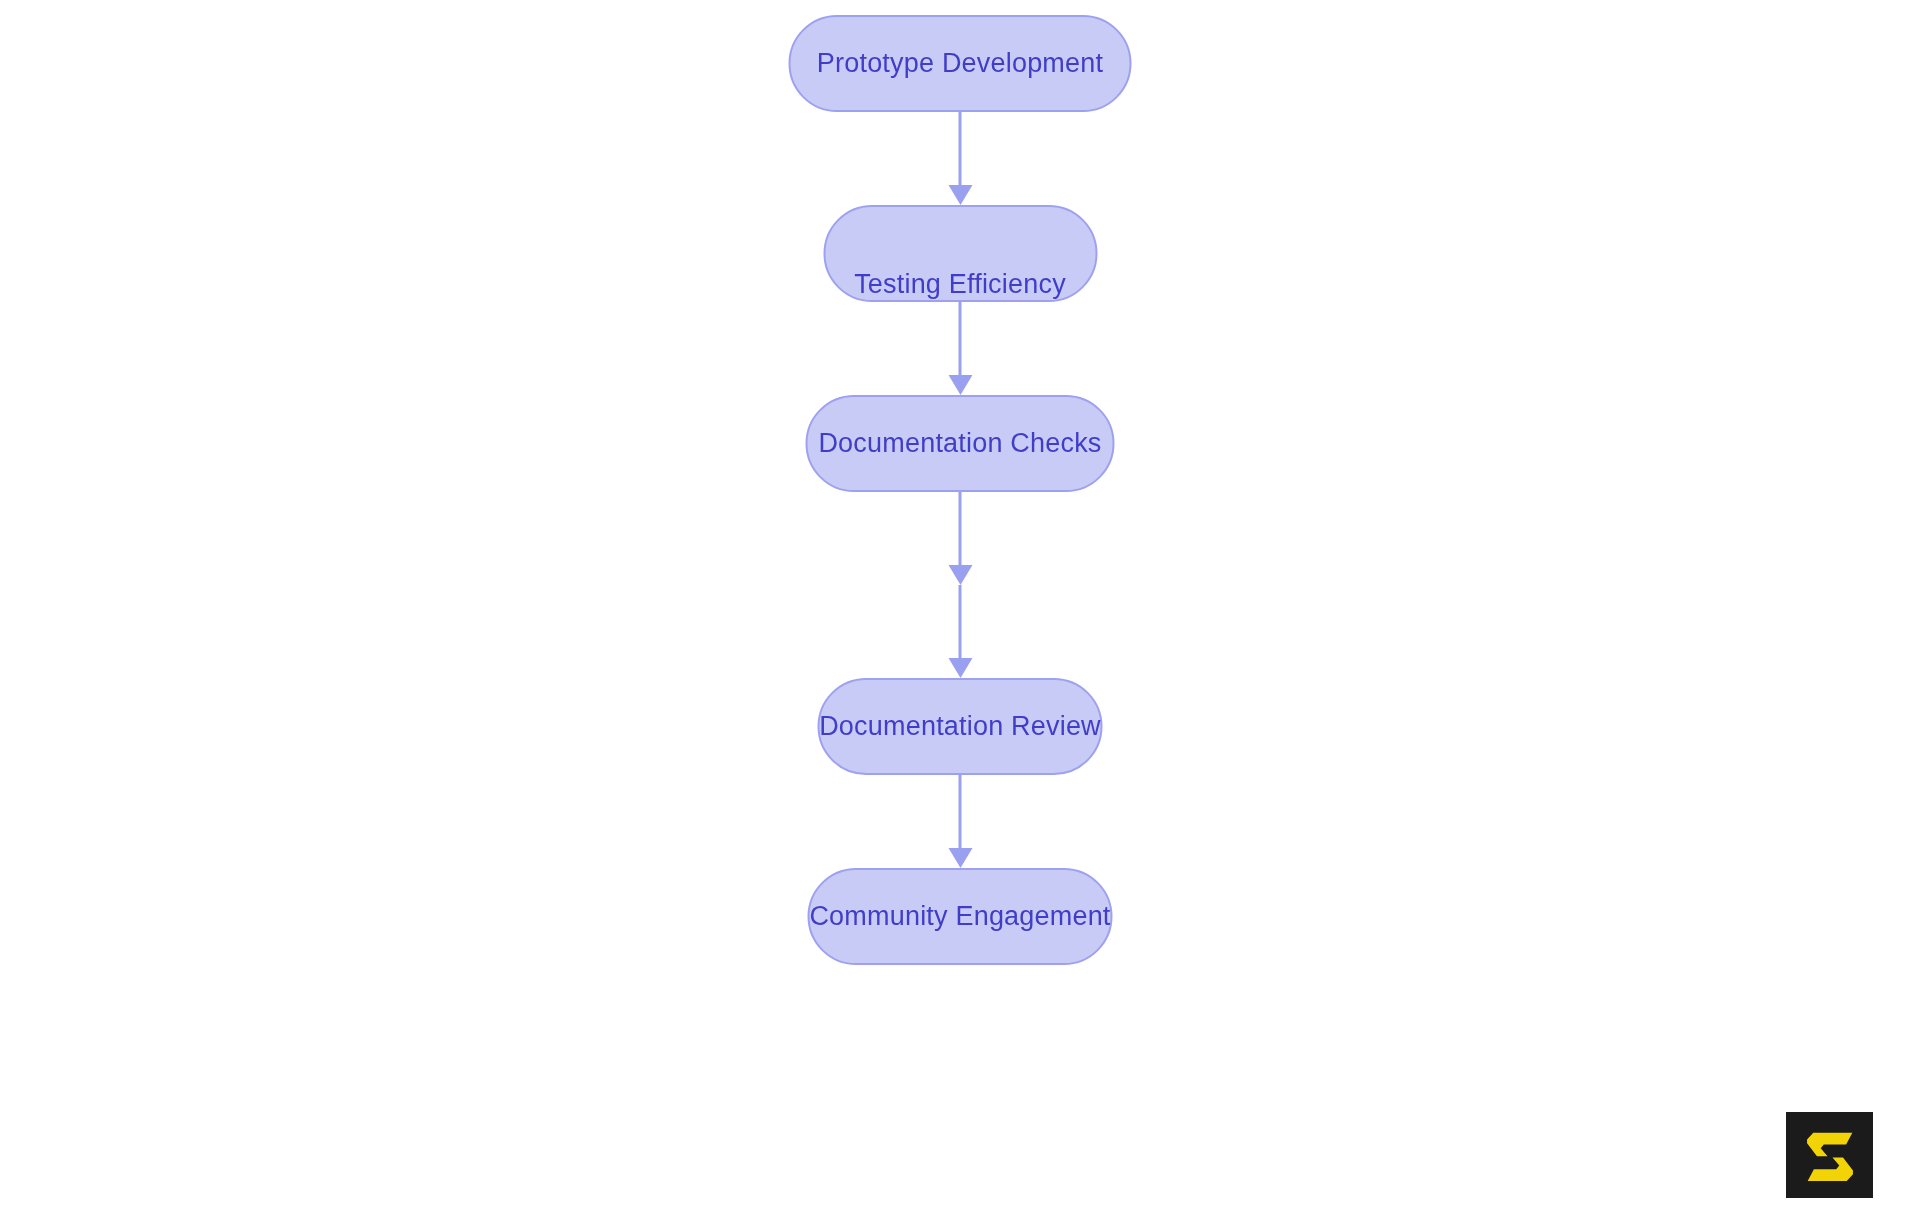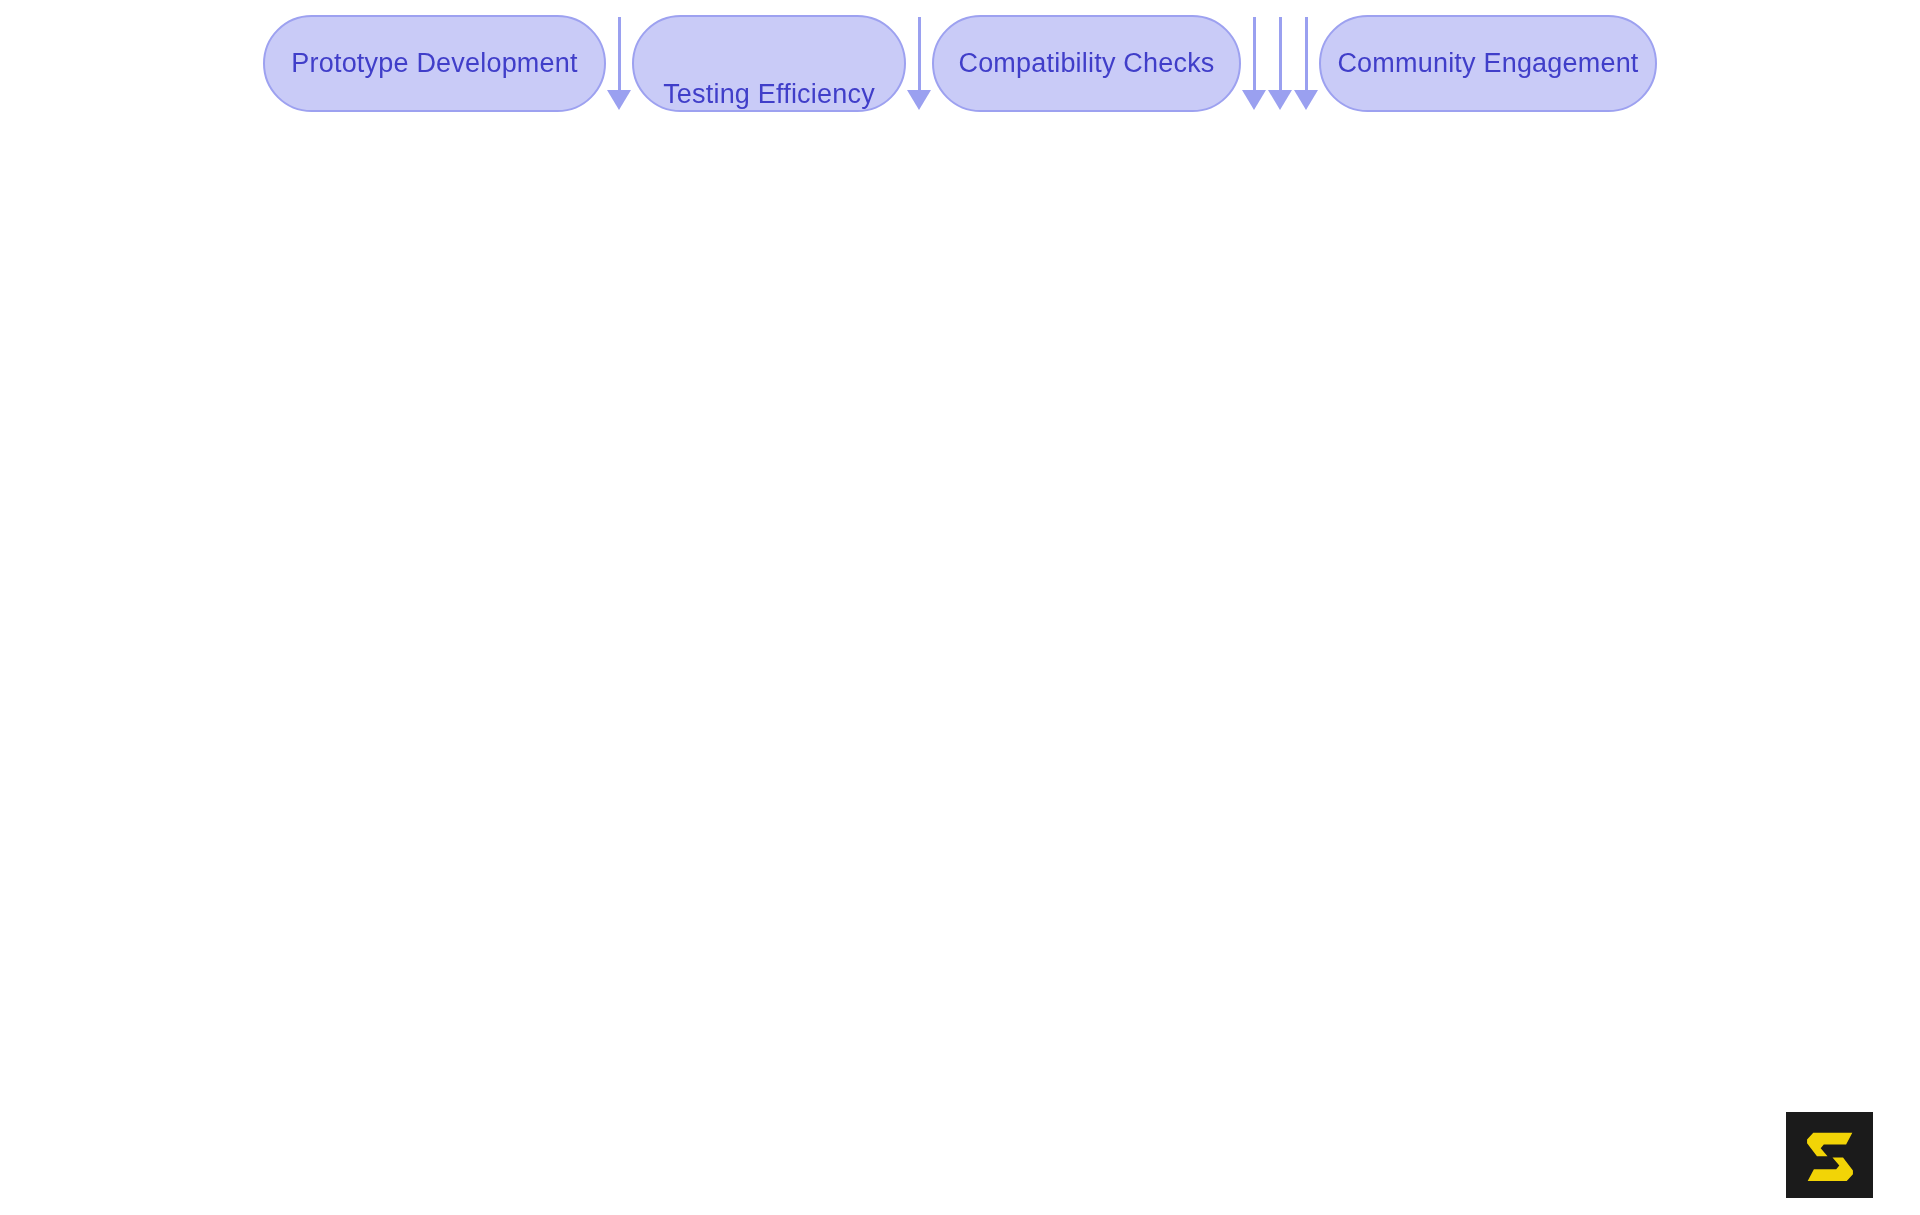--- a/index.html
+++ b/index.html
@@ -22,21 +22,21 @@
     background: var(--page-bg);
     overflow: hidden;
   }
 
   .flow {
     position: absolute;
     top: 15px;
     left: 960px;
     transform: translateX(-50%);
     display: flex;
-    flex-direction: row;
+    flex-direction: column;
     align-items: center;
   }
 
   .node {
     height: 97px;
     border-radius: 48.5px;
     background: var(--node-fill);
     border: 2px solid var(--node-border);
     display: flex;
     align-items: center;
@@ -111,34 +111,37 @@
     <div class="node">
       <span class="node-label">Testing Efficiency</span>
     </div>
 
     <div class="arrow">
       <div class="arrow-line"></div>
       <div class="arrow-head"></div>
     </div>
 
     <div class="node">
-      <span class="node-label">Compatibility Checks</span>
+      <span class="node-label">Documentation Checks</span>
     </div>
 
     <div class="arrow">
       <div class="arrow-line"></div>
       <div class="arrow-head"></div>
     </div>
 
 
     <div class="arrow">
       <div class="arrow-line"></div>
       <div class="arrow-head"></div>
     </div>
 
+    <div class="node">
+      <span class="node-label">Documentation Review</span>
+    </div>
 
     <div class="arrow">
       <div class="arrow-line"></div>
       <div class="arrow-head"></div>
     </div>
 
     <div class="node">
       <span class="node-label">Community Engagement</span>
     </div>
 

